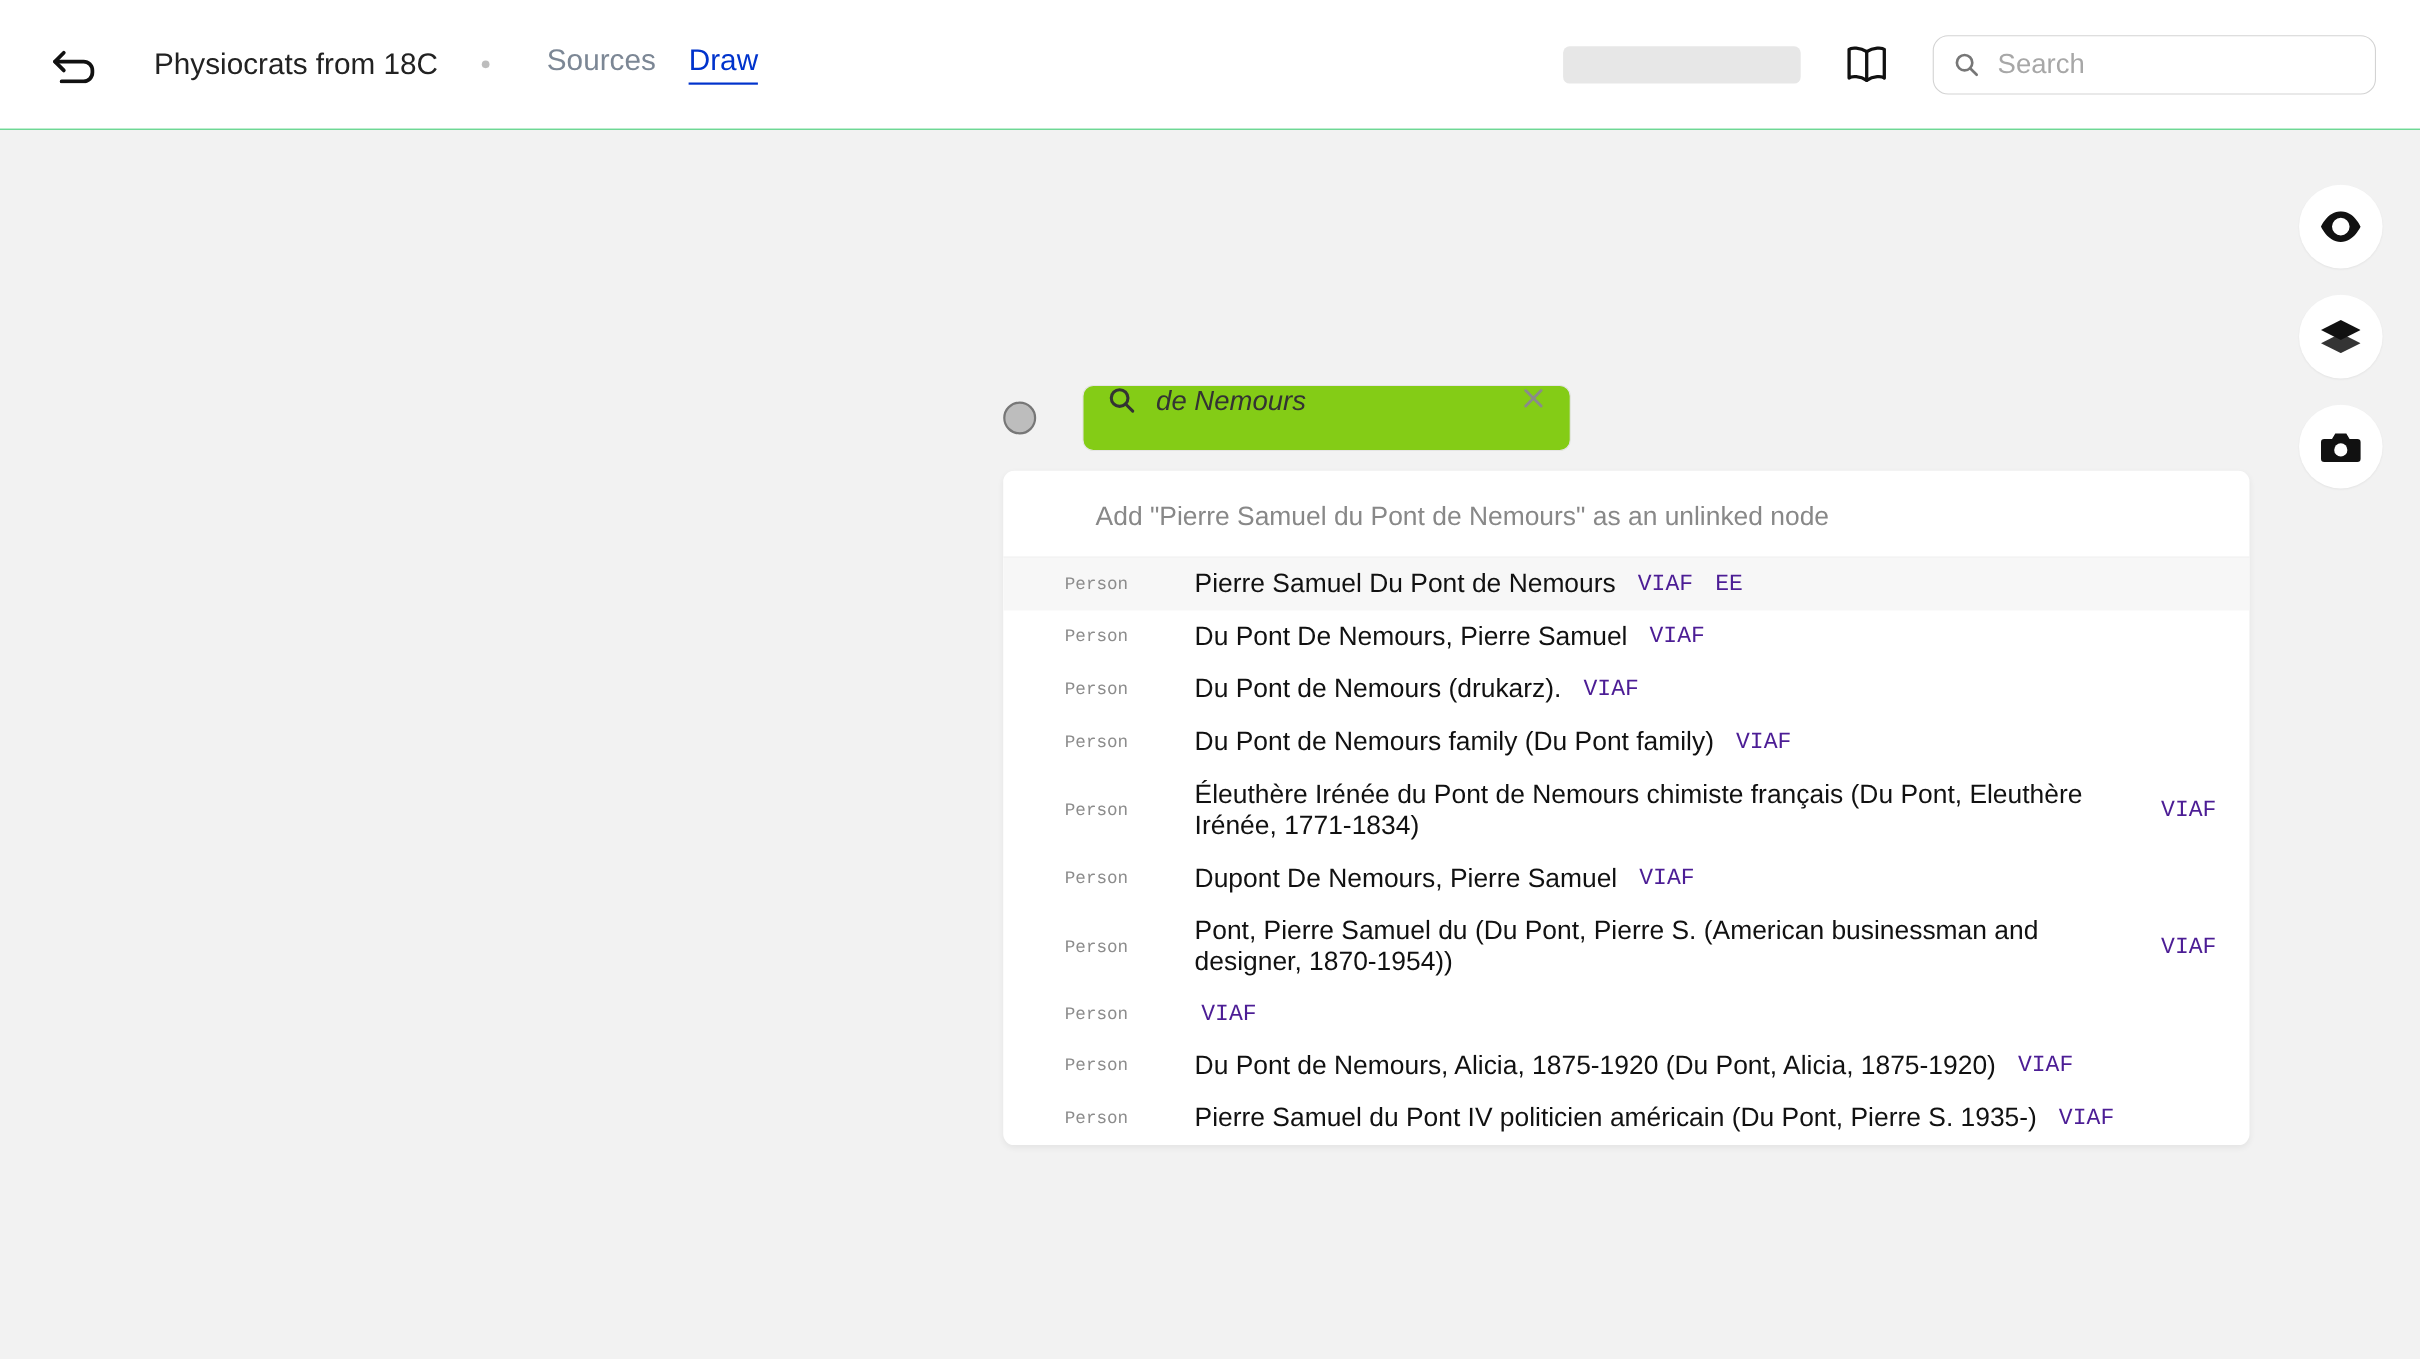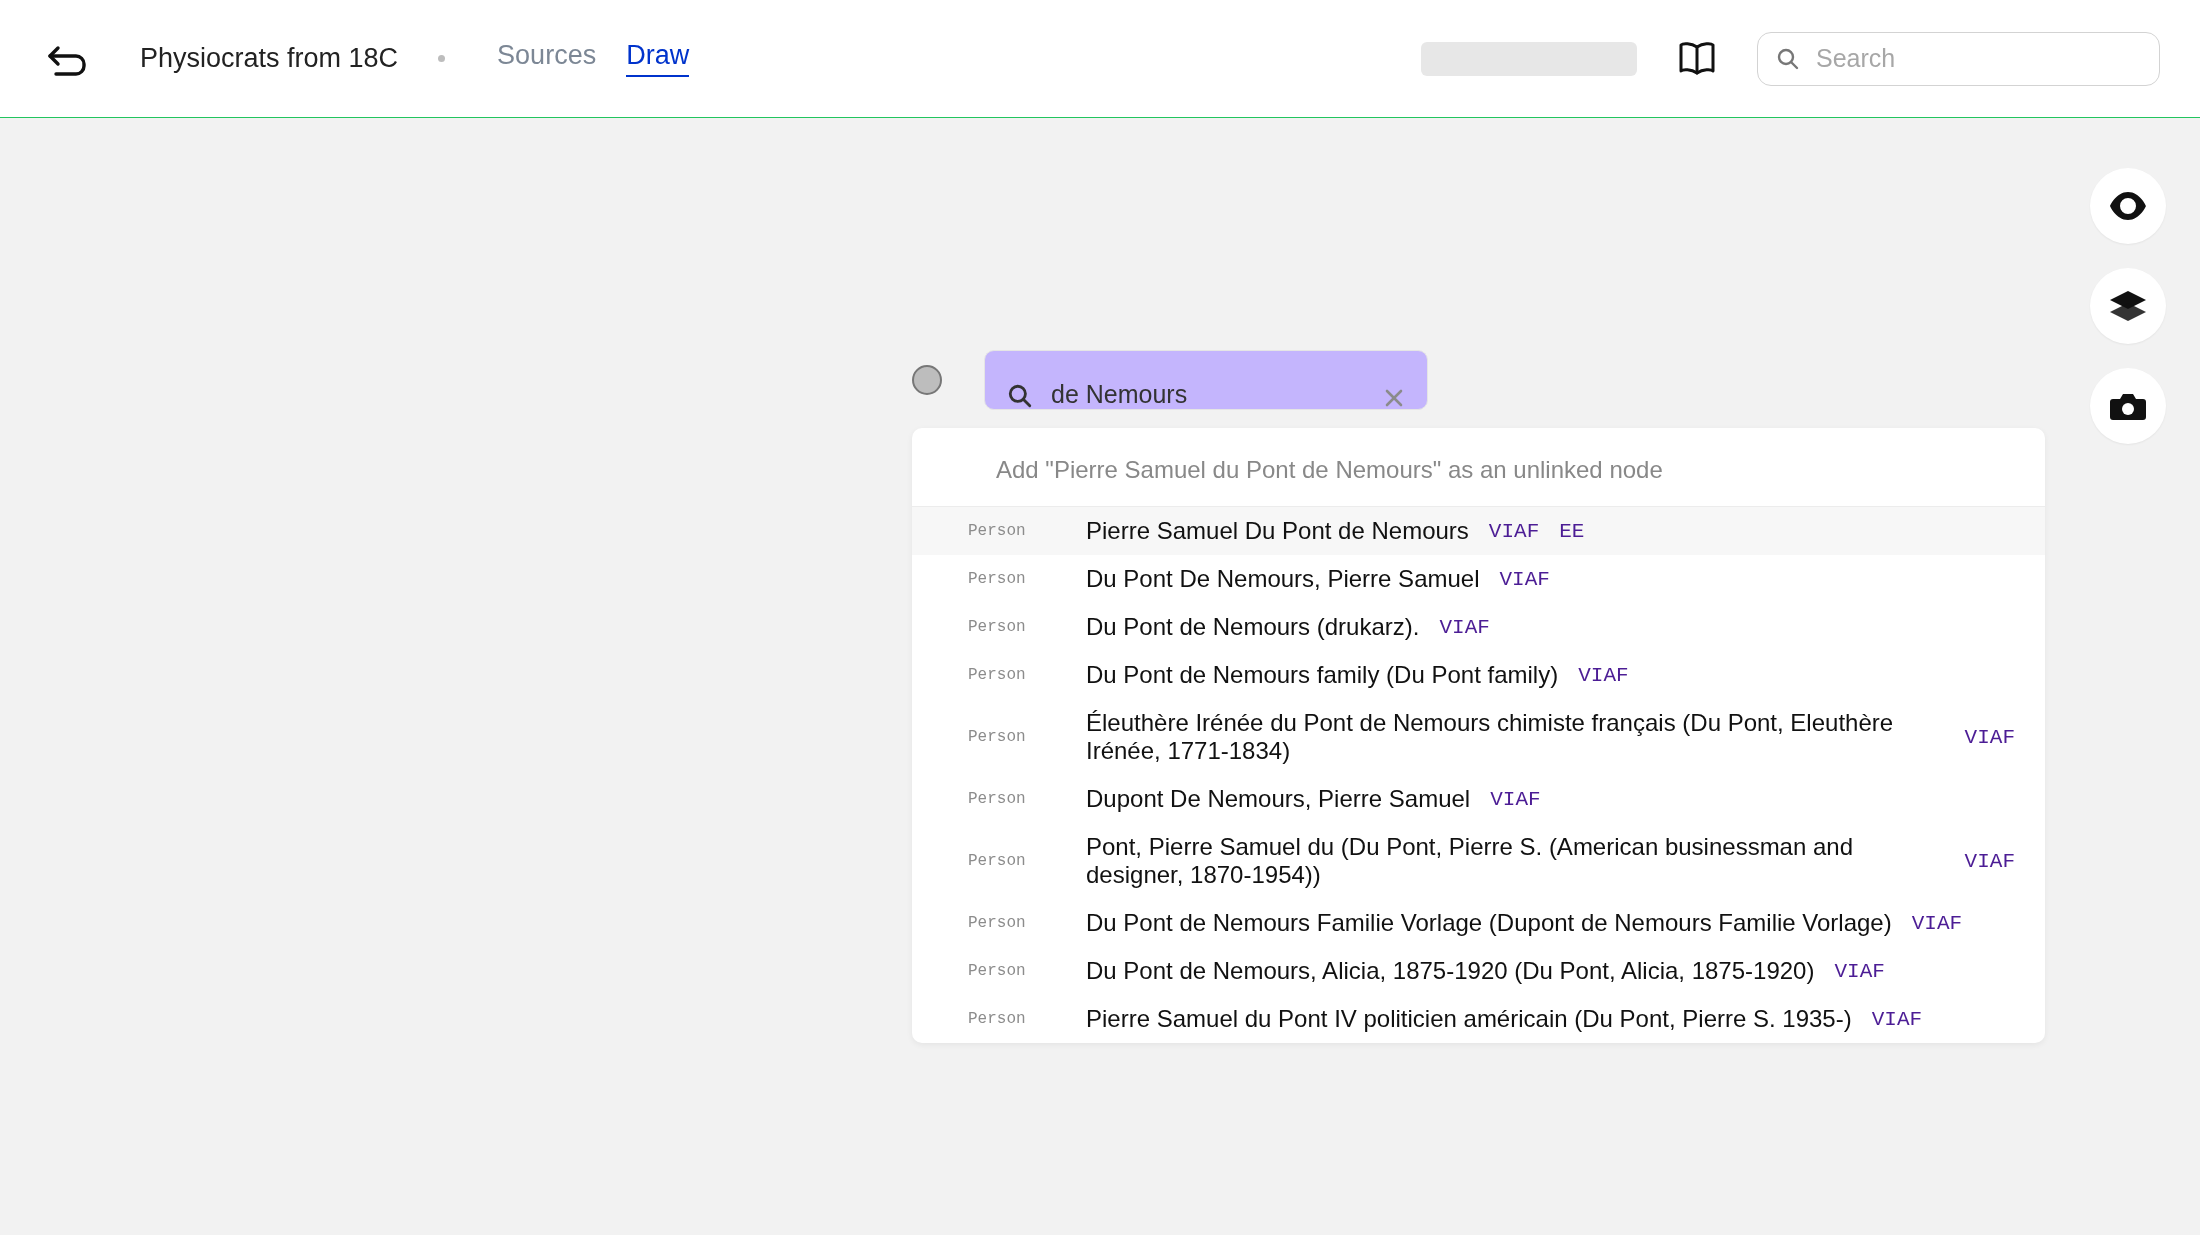--- a/index.html
+++ b/index.html
@@ -127,27 +127,28 @@
     gap: 42px;
   }
   .node-handle {
     width: 30px; height: 30px;
     border-radius: 50%;
     border: 2px solid #777;
     background: #bdbdbd;
   }
   .node-search {
     width: 444px; height: 60px;
-    background: #c4b5fd;
+    background: #84cc16;
     border: 1px solid #e5e5e5;
     border-radius: 10px;
     display: flex;
-    align-items: flex-end;
+    align-items: flex-start;
     padding: 0 22px;
     gap: 18px;
+    font-style: italic;
   }
   .node-search-text {
     flex: 1;
     font-size: 25px;
     color: #333;
   }
   .close-x {
     color: #8b8b8b;
     cursor: pointer;
     font-size: 26px;
@@ -312,21 +313,20 @@
             <span class="res-name">Dupont De Nemours, Pierre Samuel</span>
             <span class="res-tag">VIAF</span>
           </div>
           <div class="result-row">
             <span class="res-type">Person</span>
             <span class="res-name">Pont, Pierre Samuel du (Du Pont, Pierre S. (American businessman and designer, 1870-1954))</span>
             <span class="res-tag">VIAF</span>
           </div>
           <div class="result-row">
             <span class="res-type">Person</span>
-            <span class="res-name">Du Pont de Nemours Familie Vorlage (Dupont de Nemours Familie Vorlage)</span>
             <span class="res-tag">VIAF</span>
           </div>
           <div class="result-row">
             <span class="res-type">Person</span>
             <span class="res-name">Du Pont de Nemours, Alicia, 1875-1920 (Du Pont, Alicia, 1875-1920)</span>
             <span class="res-tag">VIAF</span>
           </div>
           <div class="result-row">
             <span class="res-type">Person</span>
             <span class="res-name">Pierre Samuel du Pont IV politicien américain (Du Pont, Pierre S. 1935-)</span>

